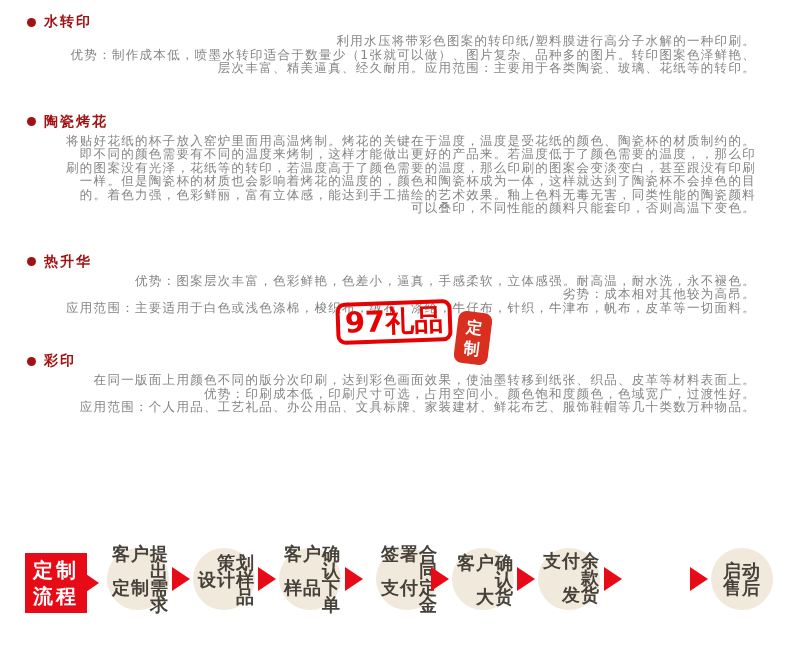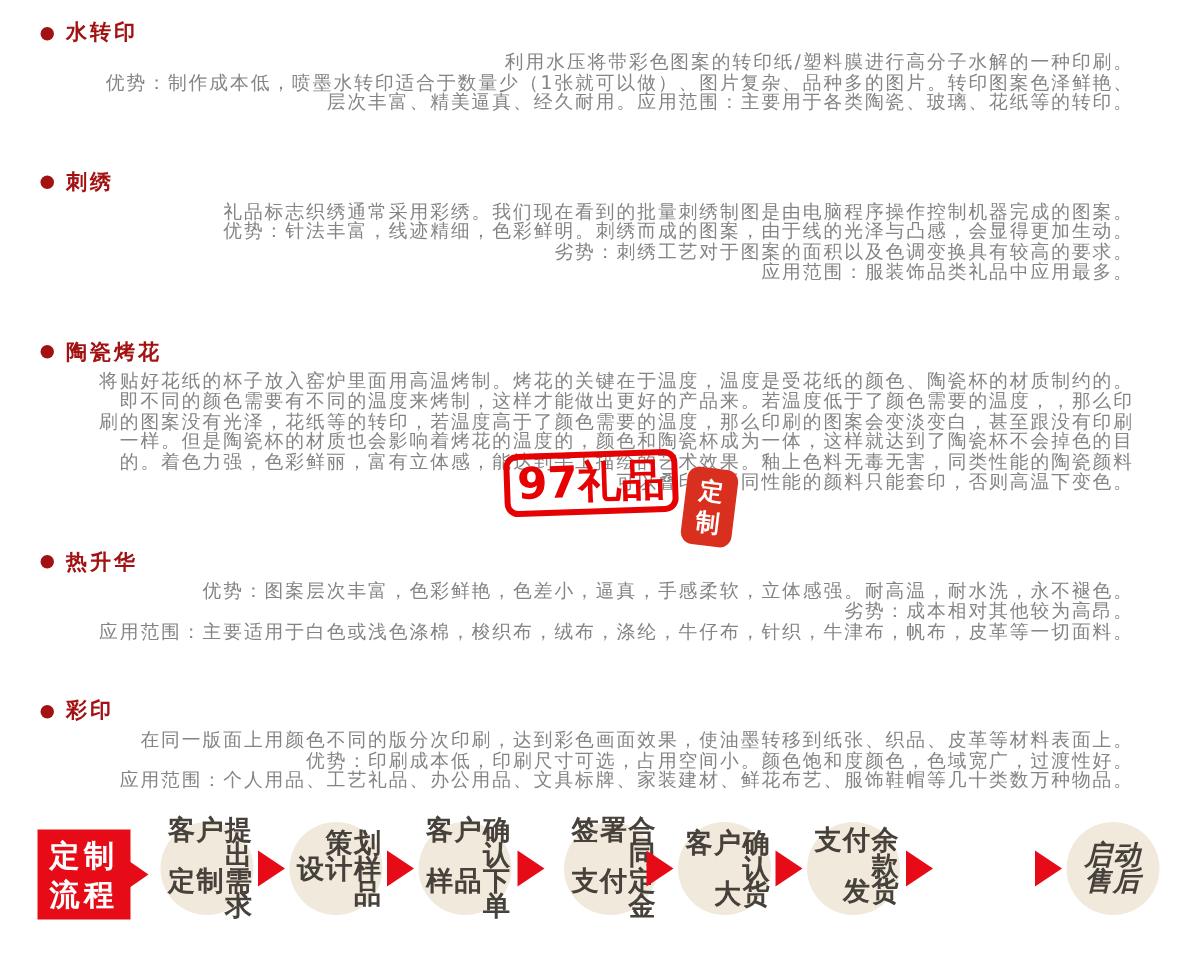--- a/index.html
+++ b/index.html
@@ -90,30 +90,20 @@
   <div class="section">
     <div class="sec-head">
       <span class="bullet"></span>
       <span class="sec-title">水转印</span>
     </div>
     <div class="sec-body">利用水压将带彩色图案的转印纸/塑料膜进行高分子水解的一种印刷。
 优势：制作成本低，喷墨水转印适合于数量少（1张就可以做）、图片复杂、品种多的图片。转印图案色泽鲜艳、
 层次丰富、精美逼真、经久耐用。应用范围：主要用于各类陶瓷、玻璃、花纸等的转印。</div>
   </div>
 
-  <div class="section">
-    <div class="sec-head">
-      <span class="bullet"></span>
-      <span class="sec-title">刺绣</span>
-    </div>
-    <div class="sec-body">礼品标志织绣通常采用彩绣。我们现在看到的批量刺绣制图是由电脑程序操作控制机器完成的图案。
-优势：针法丰富，线迹精细，色彩鲜明。刺绣而成的图案，由于线的光泽与凸感，会显得更加生动。
-劣势：刺绣工艺对于图案的面积以及色调变换具有较高的要求。
-应用范围：服装饰品类礼品中应用最多。</div>
-  </div>
 
   <div class="section">
     <div class="sec-head">
       <span class="bullet"></span>
       <span class="sec-title">陶瓷烤花</span>
     </div>
     <div class="sec-body">将贴好花纸的杯子放入窑炉里面用高温烤制。烤花的关键在于温度，温度是受花纸的颜色、陶瓷杯的材质制约的。
 即不同的颜色需要有不同的温度来烤制，这样才能做出更好的产品来。若温度低于了颜色需要的温度，，那么印
 刷的图案没有光泽，花纸等的转印，若温度高于了颜色需要的温度，那么印刷的图案会变淡变白，甚至跟没有印刷
 一样。但是陶瓷杯的材质也会影响着烤花的温度的，颜色和陶瓷杯成为一体，这样就达到了陶瓷杯不会掉色的目
@@ -164,17 +154,17 @@
       <div class="step-circle" style="left: 376px;">签署合同
 支付定金</div>
       <div class="flow-arrow" style="left: 431px;"></div>
       <div class="step-circle" style="left: 452px;">客户确认
 大货</div>
       <div class="flow-arrow" style="left: 517px;"></div>
       <div class="step-circle" style="left: 538px; font-family: Liberation Mono, monospace;">支付余款
 发货</div>
       <div class="flow-arrow" style="left: 603.5px;"></div>
       <div class="flow-arrow" style="left: 690px;"></div>
-      <div class="step-circle" style="left: 711px; font-style: italic;">启动
+      <div class="step-circle" style="left: 711px;">启动
 售后</div>
     </div>
 
 </div>
 
 </body></html>

